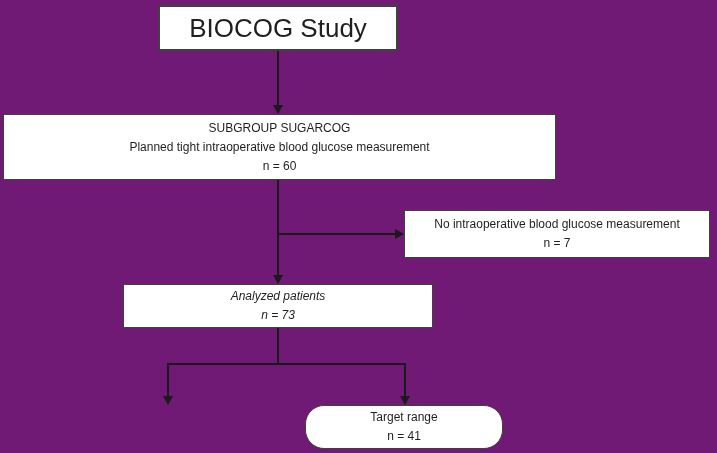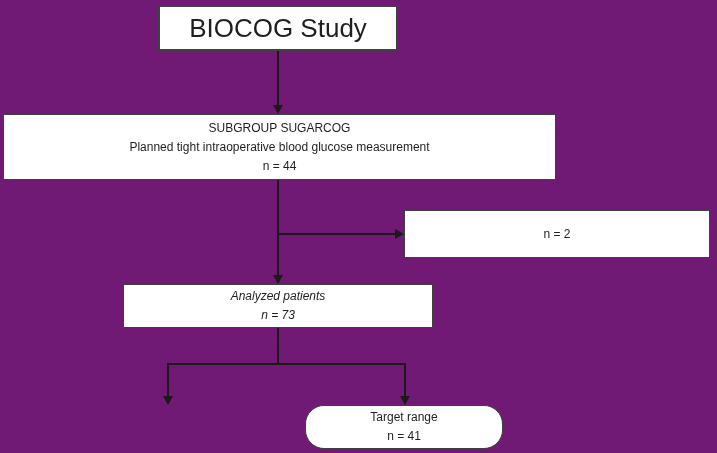--- a/index.html
+++ b/index.html
@@ -78,31 +78,32 @@
   <div class="node node-biocog">
     <div class="line">BIOCOG Study</div>
   </div>
 
   <div class="conn v" style="left:277px; top:51px; height:56px;"></div>
   <div class="arrow-down" style="left:273px; top:105px;"></div>
 
   <div class="node node-subgroup">
     <div class="line">SUBGROUP SUGARCOG</div>
     <div class="line">Planned tight intraoperative blood glucose measurement</div>
-    <div class="line">n = 44</div>
+    <div class="line">n = 60</div>
   </div>
 
   <div class="conn v" style="left:277px; top:180px; height:95px;"></div>
   <div class="arrow-down" style="left:273px; top:275px;"></div>
 
   <div class="conn h" style="left:277px; top:233px; width:118px;"></div>
   <div class="arrow-right" style="left:395px; top:229px;"></div>
 
   <div class="node node-excluded">
-    <div class="line">n = 2</div>
+    <div class="line">No intraoperative blood glucose measurement</div>
+    <div class="line">n = 7</div>
   </div>
 
   <div class="node node-analyzed">
     <div class="line">Analyzed patients</div>
     <div class="line">n = 73</div>
   </div>
 
   <div class="conn v" style="left:277px; top:328px; height:37px;"></div>
   <div class="conn h" style="left:167px; top:363px; width:239px;"></div>
 

